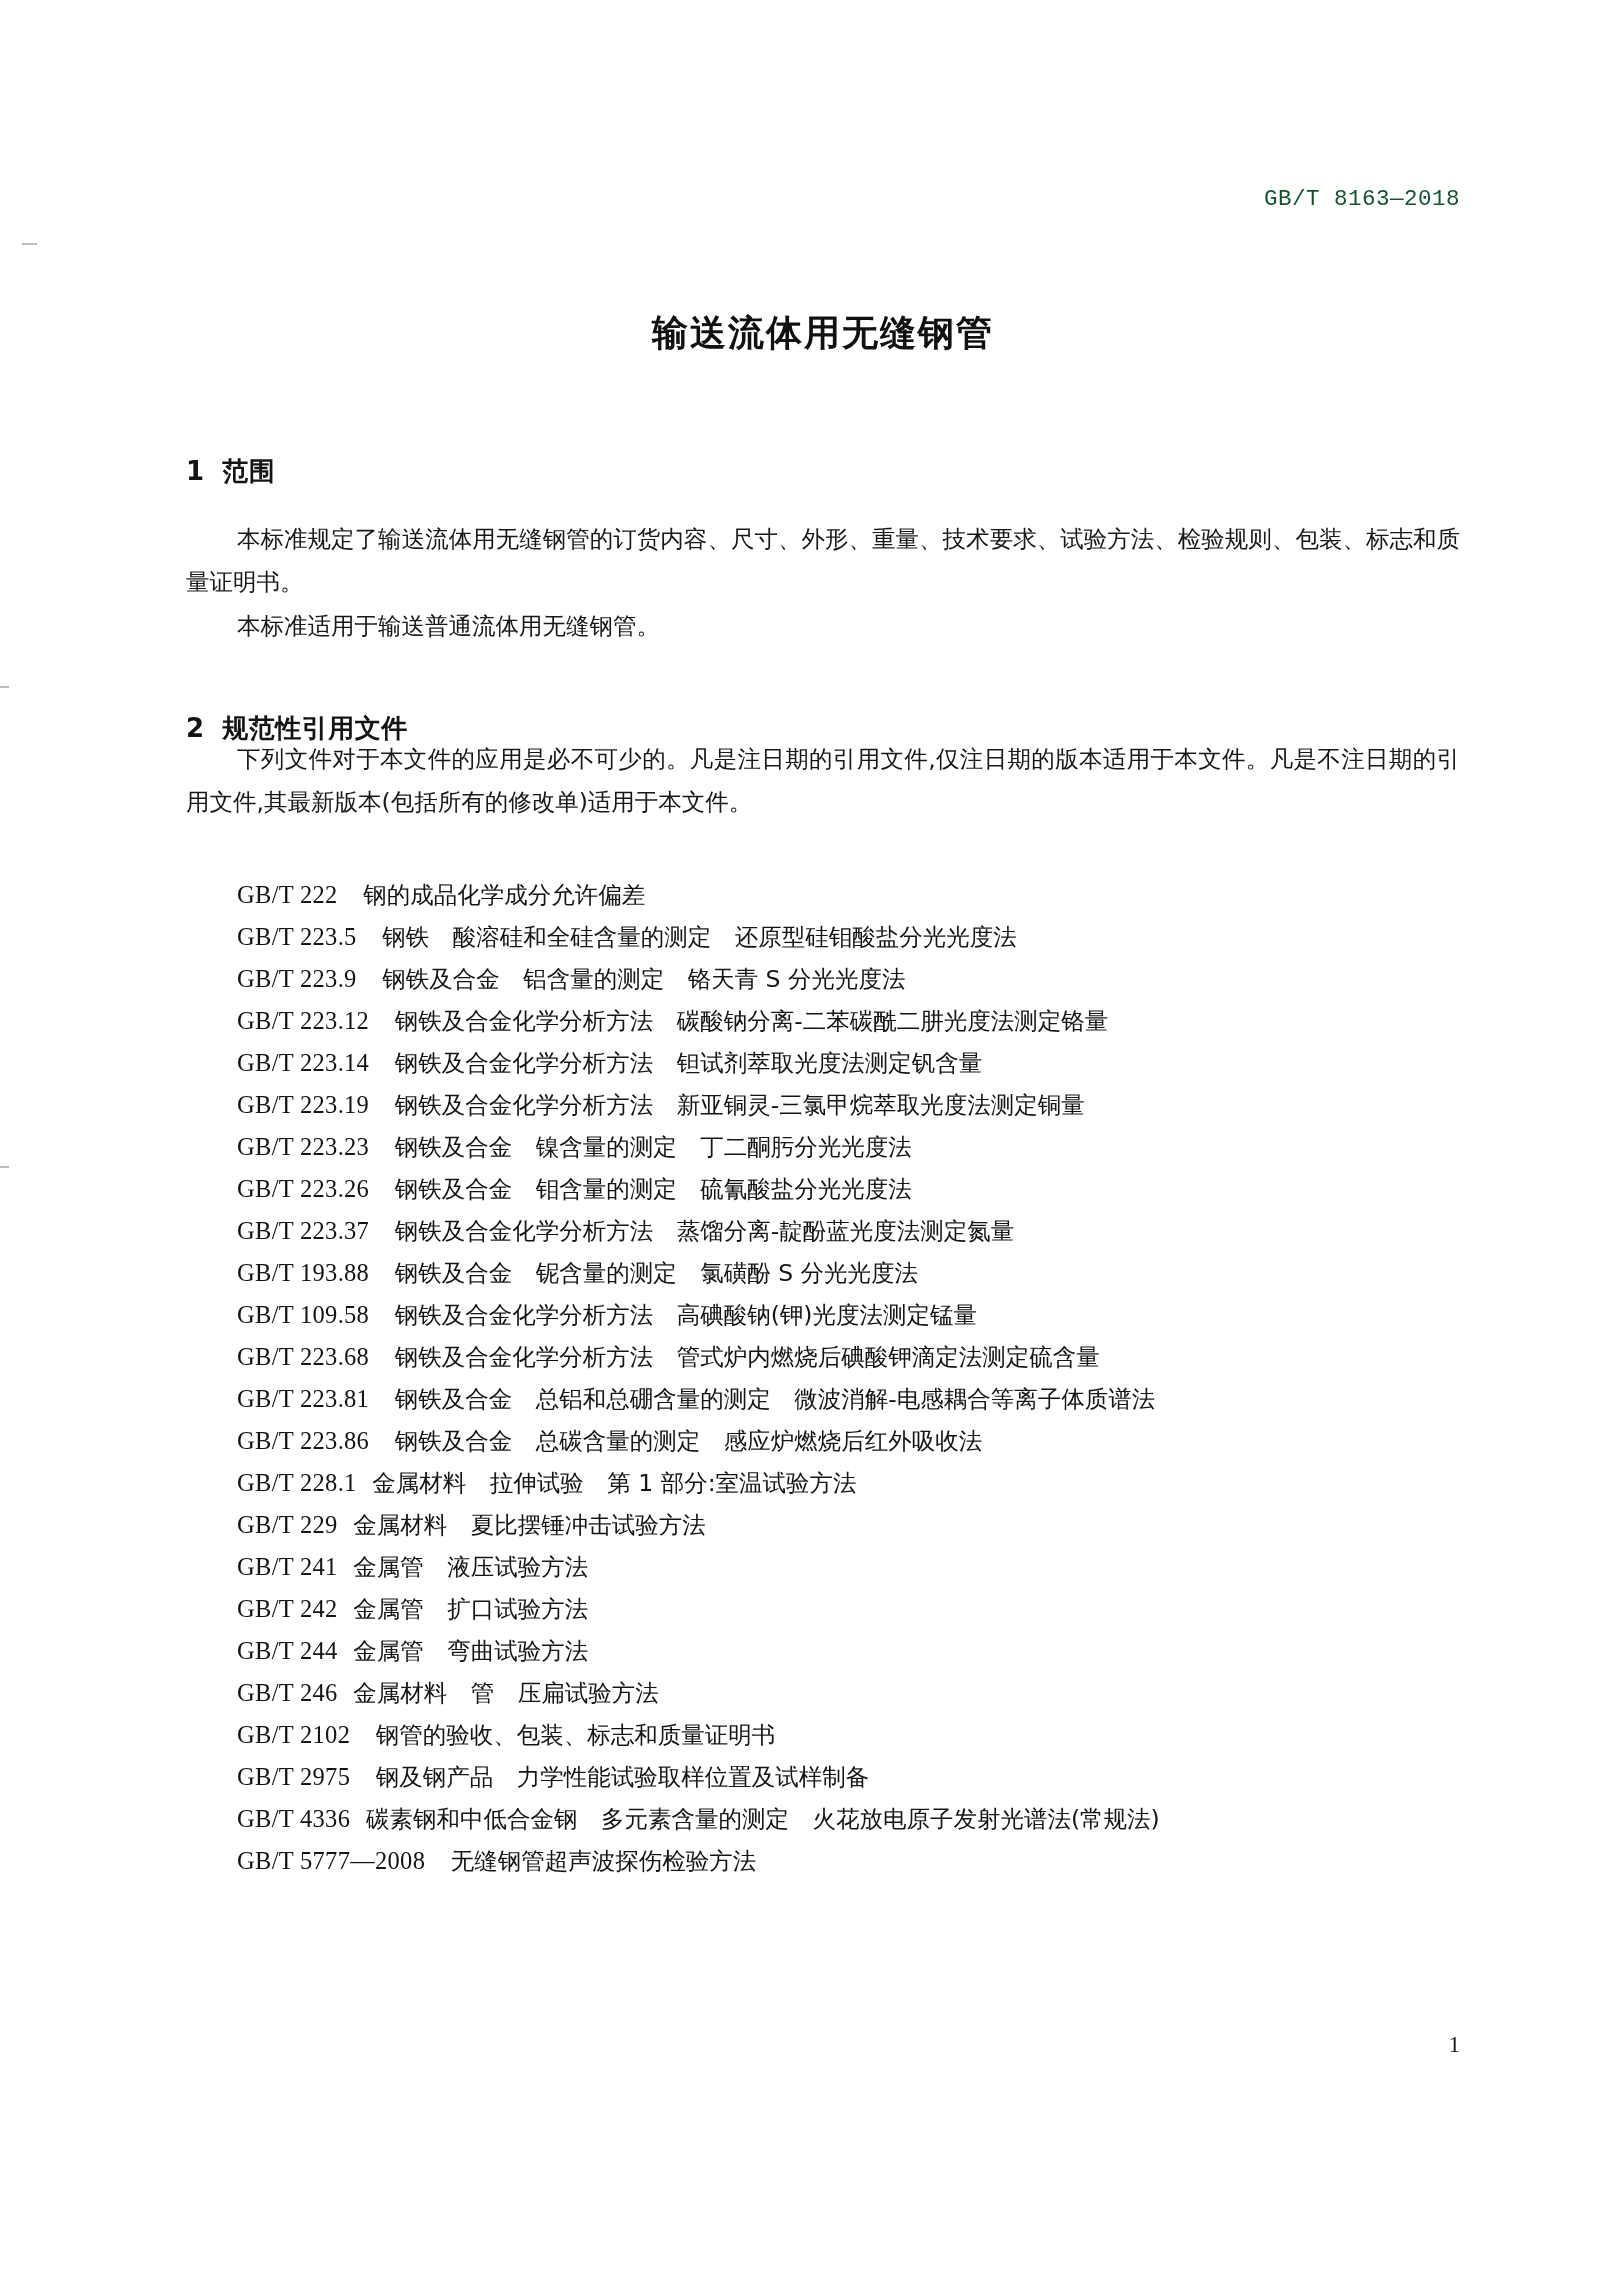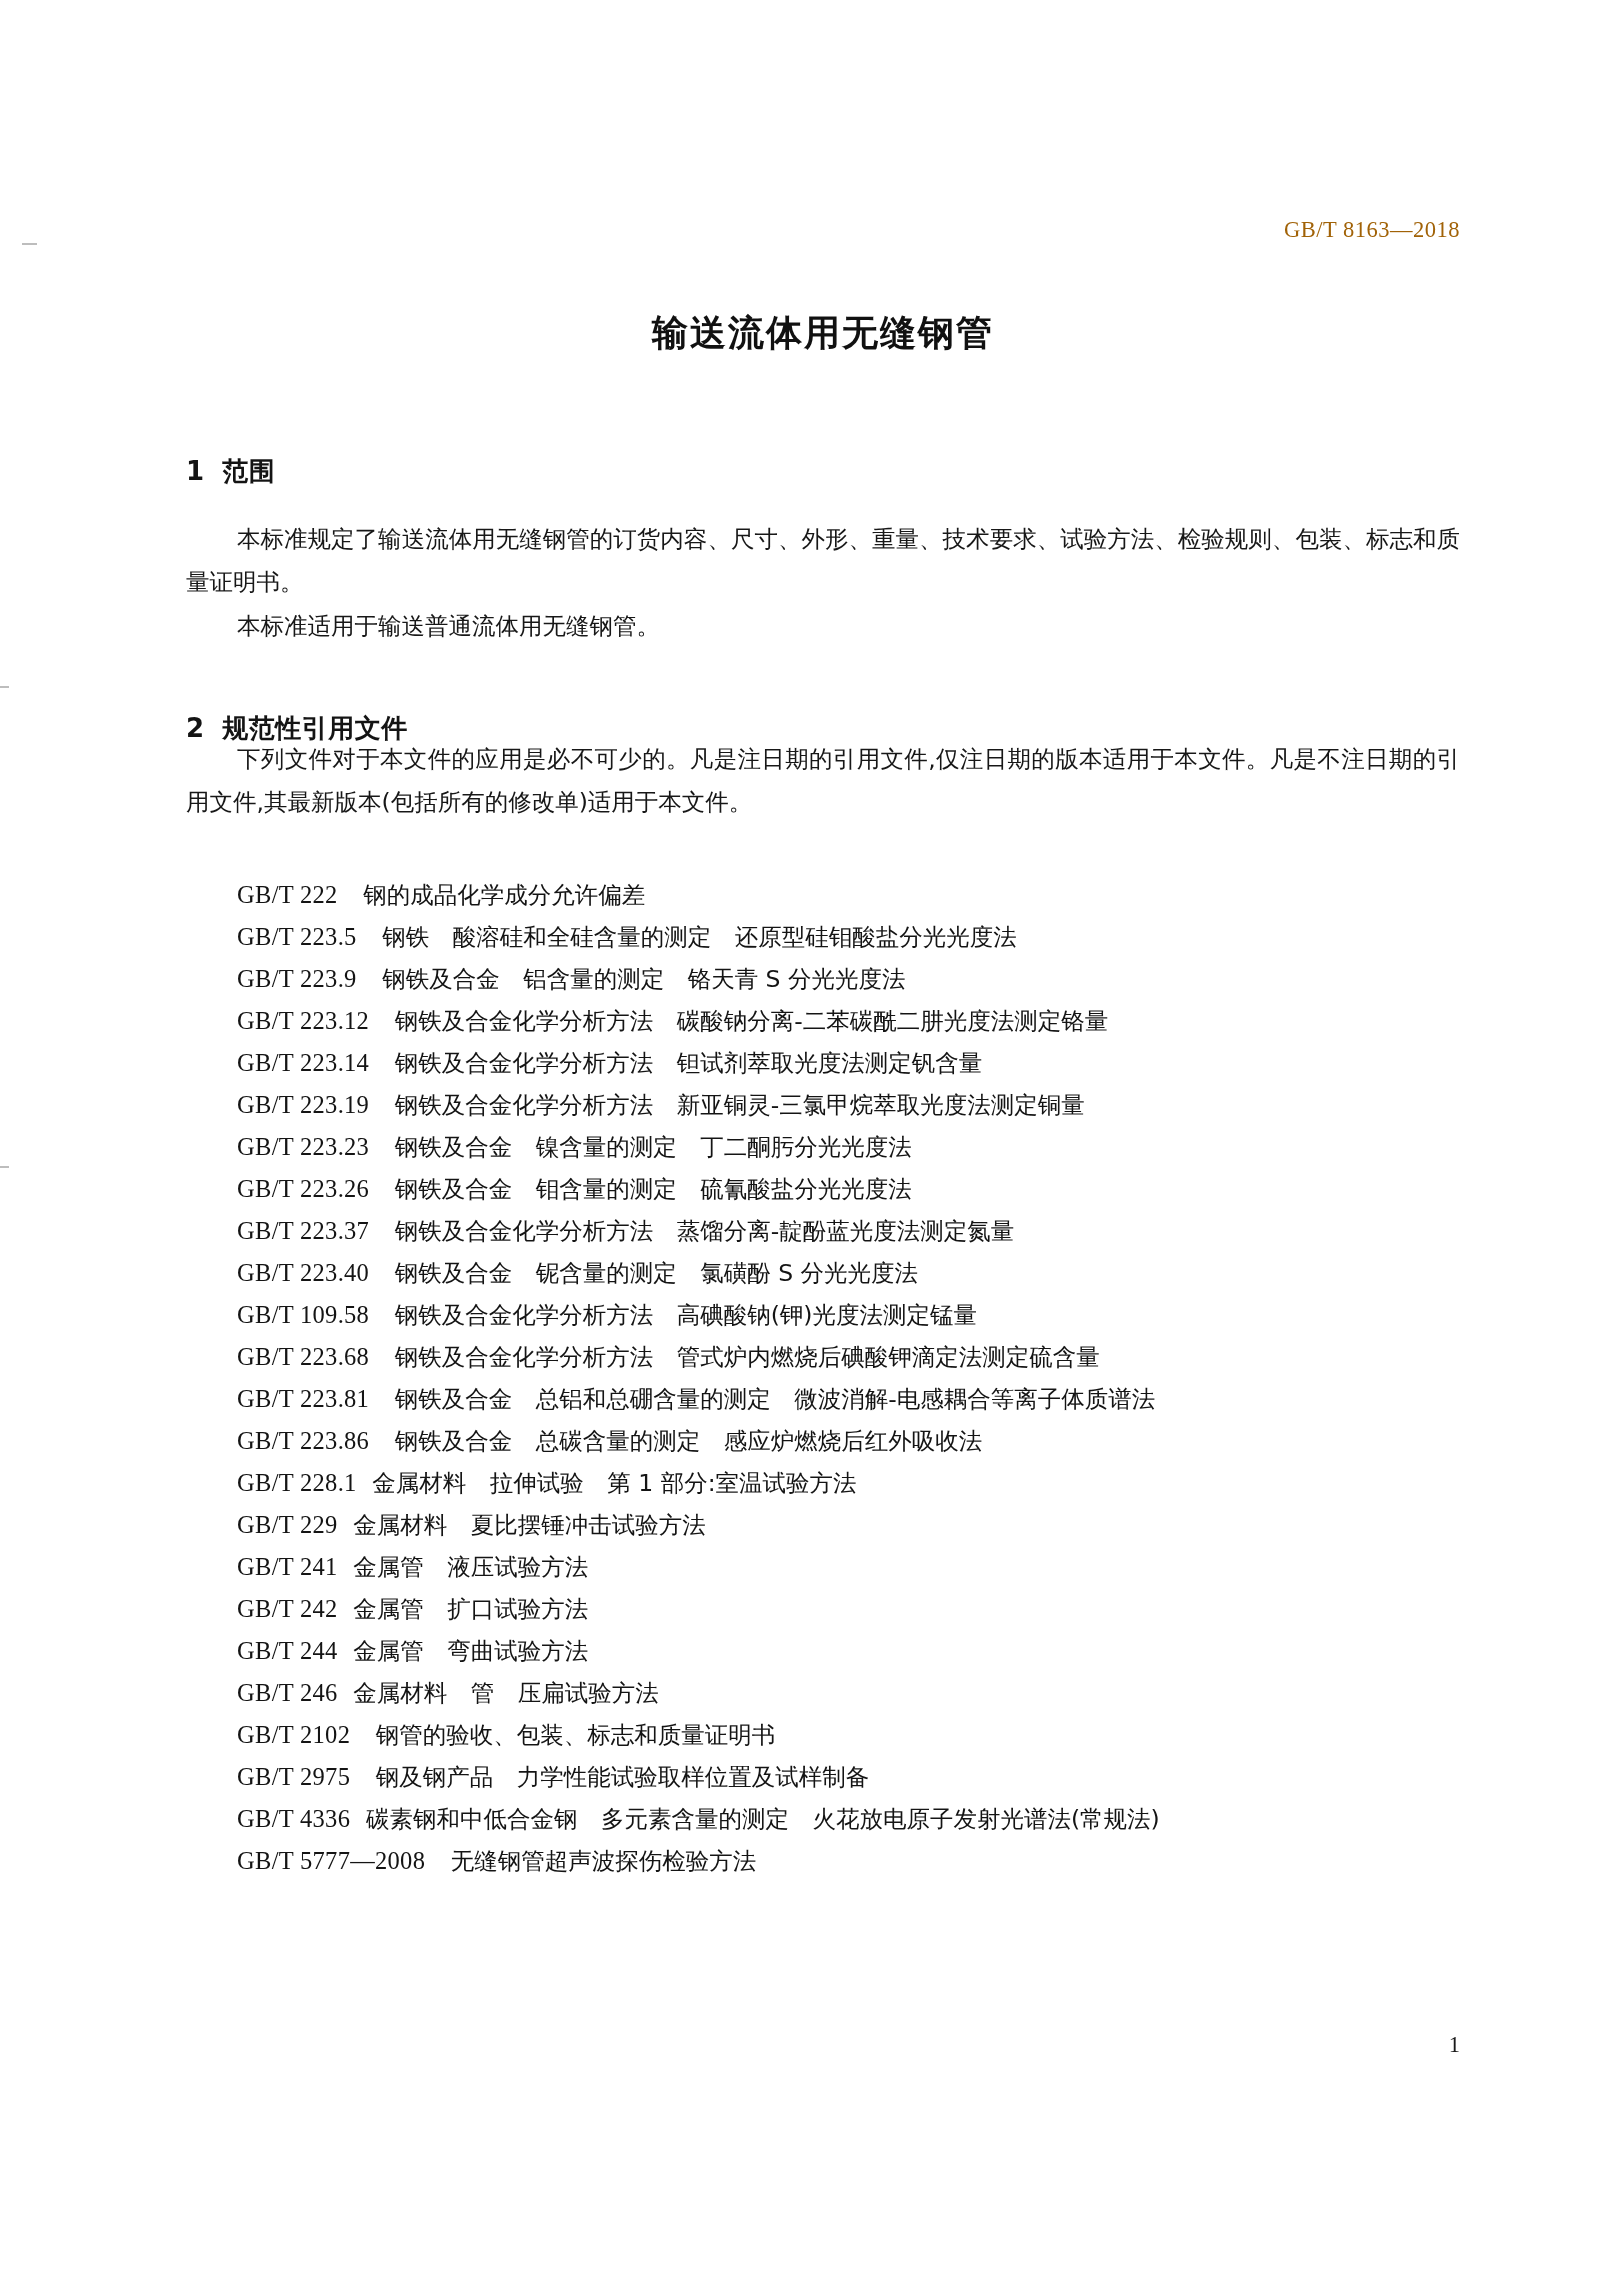--- a/index.html
+++ b/index.html
@@ -20,25 +20,24 @@
     position: absolute;
     left: 186px;
     top: 0;
     width: 1274px;
     height: 2292px;
   }
   .header-code {
     position: absolute;
     right: 0;
     top: 186px;
-    font-family: Liberation Serif, serif;
+    font-family: Liberation Mono, monospace;
     font-size: 22.5px;
     letter-spacing: 0.5px;
-    color: #a16207;
-    margin-top: 31px;
+    color: #14532d;
   }
   .doc-title {
     position: absolute;
     left: 0;
     top: 309px;
     width: 1274px;
     text-align: center;
     font-family: "DejaVu Sans", sans-serif;
     font-weight: bold;
     font-size: 36px;
@@ -138,21 +137,21 @@
     <ul class="ref-list">
       <li class="ref-item"><span class="ref-code">GB/T 222</span><span class="gap-md"></span><span>钢的成品化学成分允许偏差</span></li>
       <li class="ref-item"><span class="ref-code">GB/T 223.5</span><span class="gap-md"></span><span>钢铁　酸溶硅和全硅含量的测定　还原型硅钼酸盐分光光度法</span></li>
       <li class="ref-item"><span class="ref-code">GB/T 223.9</span><span class="gap-md"></span><span>钢铁及合金　铝含量的测定　铬天青 S 分光光度法</span></li>
       <li class="ref-item"><span class="ref-code">GB/T 223.12</span><span class="gap-md"></span><span>钢铁及合金化学分析方法　碳酸钠分离-二苯碳酰二肼光度法测定铬量</span></li>
       <li class="ref-item"><span class="ref-code">GB/T 223.14</span><span class="gap-md"></span><span>钢铁及合金化学分析方法　钽试剂萃取光度法测定钒含量</span></li>
       <li class="ref-item"><span class="ref-code">GB/T 223.19</span><span class="gap-md"></span><span>钢铁及合金化学分析方法　新亚铜灵-三氯甲烷萃取光度法测定铜量</span></li>
       <li class="ref-item"><span class="ref-code">GB/T 223.23</span><span class="gap-md"></span><span>钢铁及合金　镍含量的测定　丁二酮肟分光光度法</span></li>
       <li class="ref-item"><span class="ref-code">GB/T 223.26</span><span class="gap-md"></span><span>钢铁及合金　钼含量的测定　硫氰酸盐分光光度法</span></li>
       <li class="ref-item"><span class="ref-code">GB/T 223.37</span><span class="gap-md"></span><span>钢铁及合金化学分析方法　蒸馏分离-靛酚蓝光度法测定氮量</span></li>
-      <li class="ref-item"><span class="ref-code">GB/T 223.40</span><span class="gap-md"></span><span>钢铁及合金　铌含量的测定　氯磺酚 S 分光光度法</span></li>
+      <li class="ref-item"><span class="ref-code">GB/T 193.88</span><span class="gap-md"></span><span>钢铁及合金　铌含量的测定　氯磺酚 S 分光光度法</span></li>
       <li class="ref-item"><span class="ref-code">GB/T 109.58</span><span class="gap-md"></span><span>钢铁及合金化学分析方法　高碘酸钠(钾)光度法测定锰量</span></li>
       <li class="ref-item"><span class="ref-code">GB/T 223.68</span><span class="gap-md"></span><span>钢铁及合金化学分析方法　管式炉内燃烧后碘酸钾滴定法测定硫含量</span></li>
       <li class="ref-item"><span class="ref-code">GB/T 223.81</span><span class="gap-md"></span><span>钢铁及合金　总铝和总硼含量的测定　微波消解-电感耦合等离子体质谱法</span></li>
       <li class="ref-item"><span class="ref-code">GB/T 223.86</span><span class="gap-md"></span><span>钢铁及合金　总碳含量的测定　感应炉燃烧后红外吸收法</span></li>
       <li class="ref-item"><span class="ref-code">GB/T 228.1</span><span class="gap-sm"></span><span>金属材料　拉伸试验　第 1 部分:室温试验方法</span></li>
       <li class="ref-item"><span class="ref-code">GB/T 229</span><span class="gap-sm"></span><span>金属材料　夏比摆锤冲击试验方法</span></li>
       <li class="ref-item"><span class="ref-code">GB/T 241</span><span class="gap-sm"></span><span>金属管　液压试验方法</span></li>
       <li class="ref-item"><span class="ref-code">GB/T 242</span><span class="gap-sm"></span><span>金属管　扩口试验方法</span></li>
       <li class="ref-item"><span class="ref-code">GB/T 244</span><span class="gap-sm"></span><span>金属管　弯曲试验方法</span></li>
       <li class="ref-item"><span class="ref-code">GB/T 246</span><span class="gap-sm"></span><span>金属材料　管　压扁试验方法</span></li>

